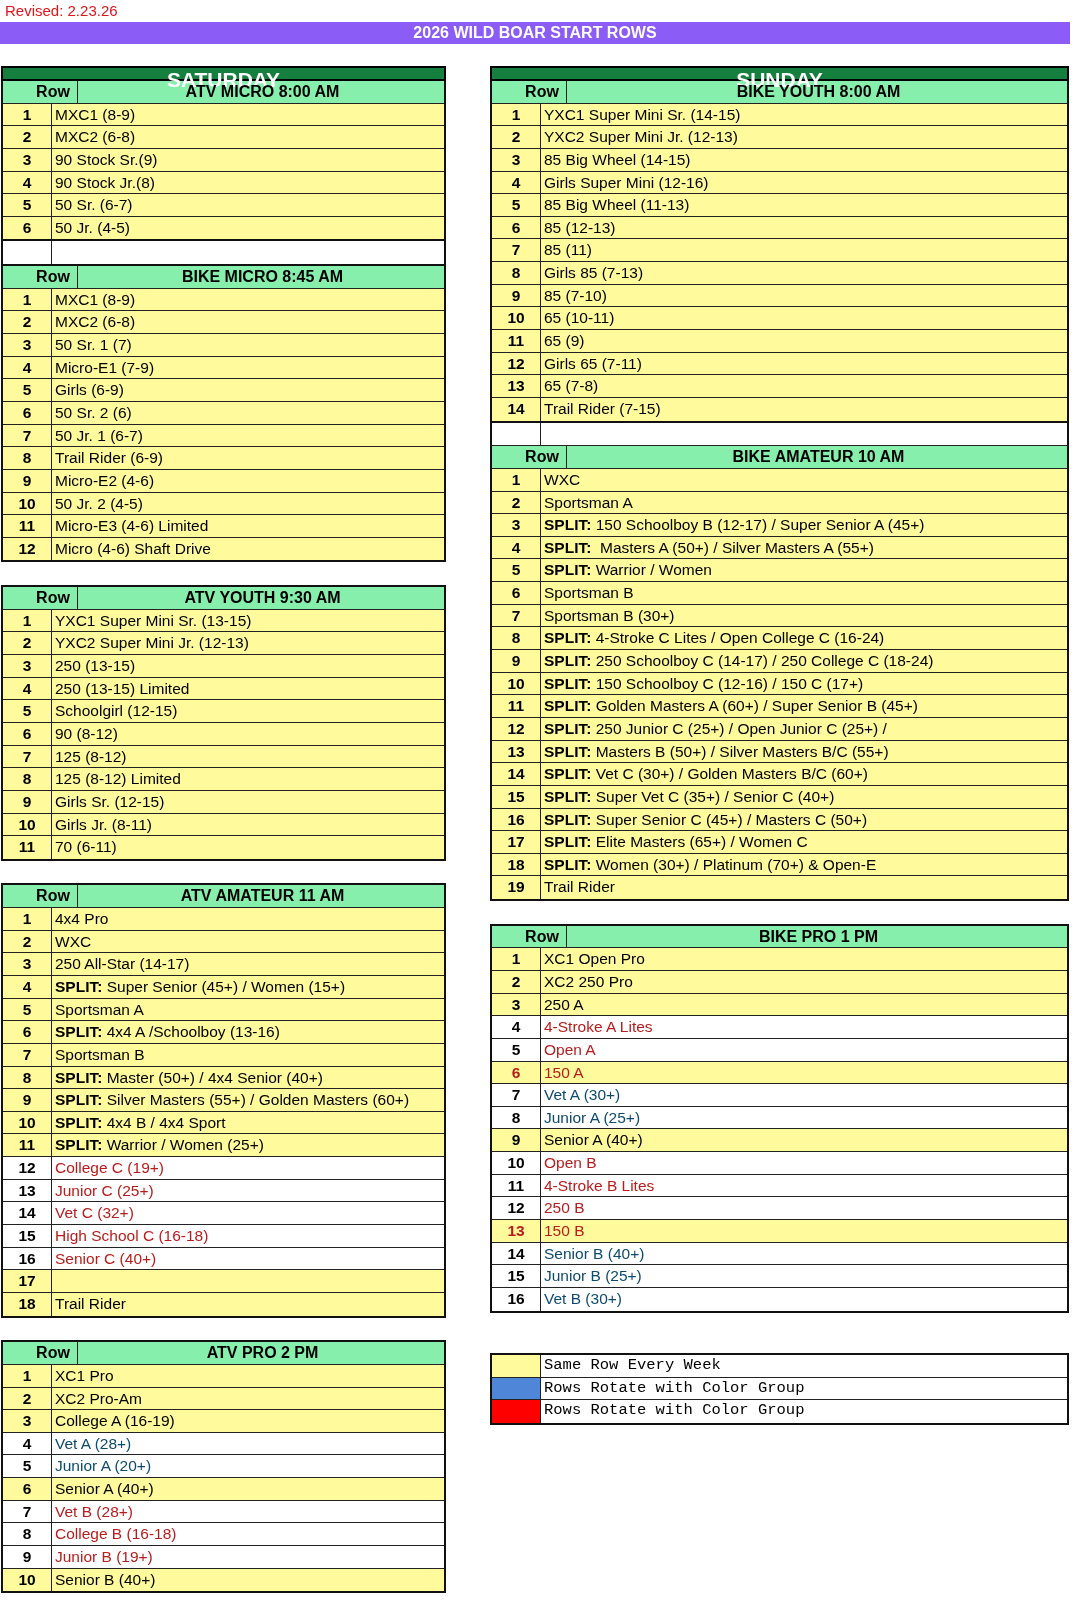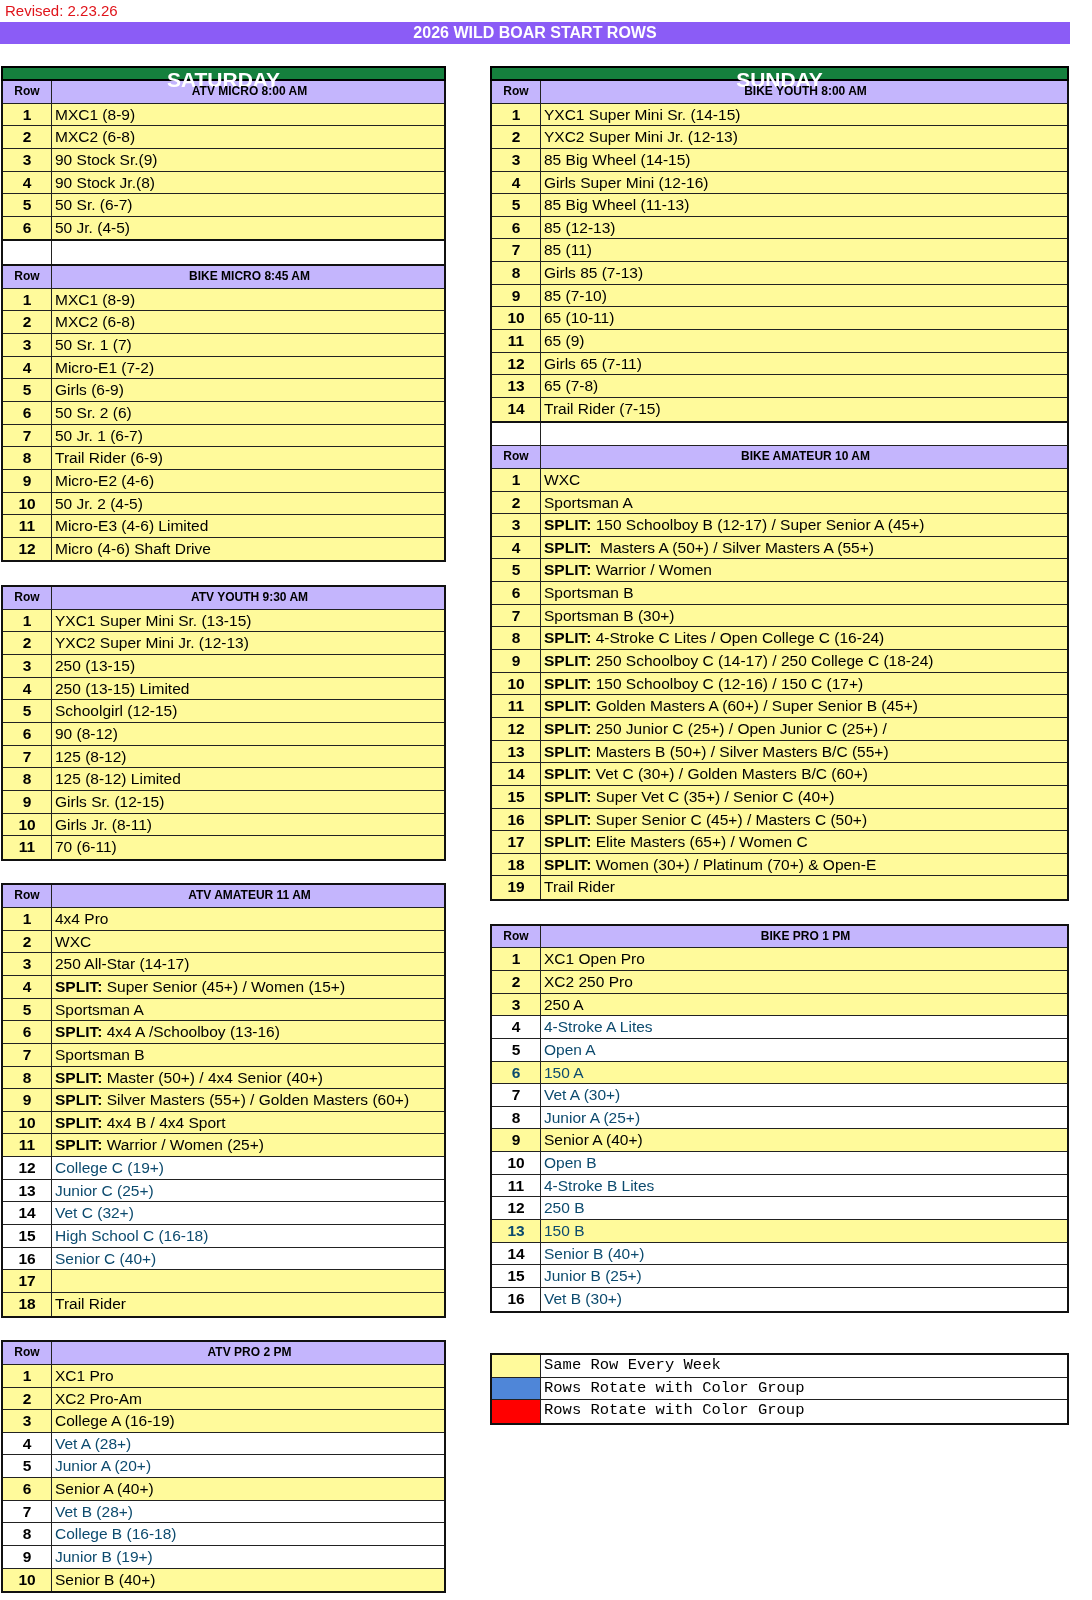--- a/index.html
+++ b/index.html
@@ -18,26 +18,26 @@
     text-align: center; line-height: 24px; border: 2px solid #000; }
 
   .tbl { border-left: 2px solid #111; border-right: 2px solid #111; }
   .tbl.boxed { border-top: 2px solid #111; border-bottom: 2px solid #111; }
   .tbl.bottom { border-bottom: 2px solid #111; }
 
   .row { display: flex; height: 22.65px; border-bottom: 1.5px solid #222; font-size: 15.5px; line-height: 21px; }
   .row:last-child { border-bottom: none; }
   .row .num { width: 49px; flex: none; text-align: center; font-weight: bold; border-right: 1.5px solid #222; }
   .row .cls { flex: 1; padding-left: 3px; white-space: nowrap; overflow: hidden; }
-  .row.head { background: #c4b5fd; font-weight: bold; font-size: 12px; }
+  .row.head { background: #86efac; font-weight: bold; font-size: 16px; padding-left: 26px; }
   .row.head .cls { font-weight: bold; text-align: center; }
   .row.y { background: #ffff99; background: #fffa9b; }
   .row.w { background: #ffffff; }
   .row.blank { background: #fff; }
-  .blue { color: #0c4a6e; }
+  .blue { color: #b91c1c; }
   .red { color: #0c4a6e; }
   .b { font-weight: bold; }
 
   .gap { height: 22.65px; }
 
   .legend { position: absolute; left: 490px; top: 1353px; width: 579px; border: 2px solid #111; }
   .legend .lrow { display: flex; height: 22.5px; border-bottom: 1.5px solid #222; font-size: 15.5px; line-height: 21px; }
   .legend .lrow:last-child { border-bottom: none; }
   .legend .sw { width: 49px; flex: none; border-right: 1.5px solid #222; }
   .legend .lt { flex: 1; padding-left: 3px; background: #fff; font-family: Liberation Mono, monospace; }
@@ -99,21 +99,21 @@
       <div class="row y">
         <span class="num">2</span>
         <span class="cls">MXC2 (6-8)</span>
       </div>
       <div class="row y">
         <span class="num">3</span>
         <span class="cls">50 Sr. 1 (7)</span>
       </div>
       <div class="row y">
         <span class="num">4</span>
-        <span class="cls">Micro-E1 (7-2)</span>
+        <span class="cls">Micro-E1 (7-9)</span>
       </div>
       <div class="row y">
         <span class="num">5</span>
         <span class="cls">Girls (6-9)</span>
       </div>
       <div class="row y">
         <span class="num">6</span>
         <span class="cls">50 Sr. 2 (6)</span>
       </div>
       <div class="row y">

